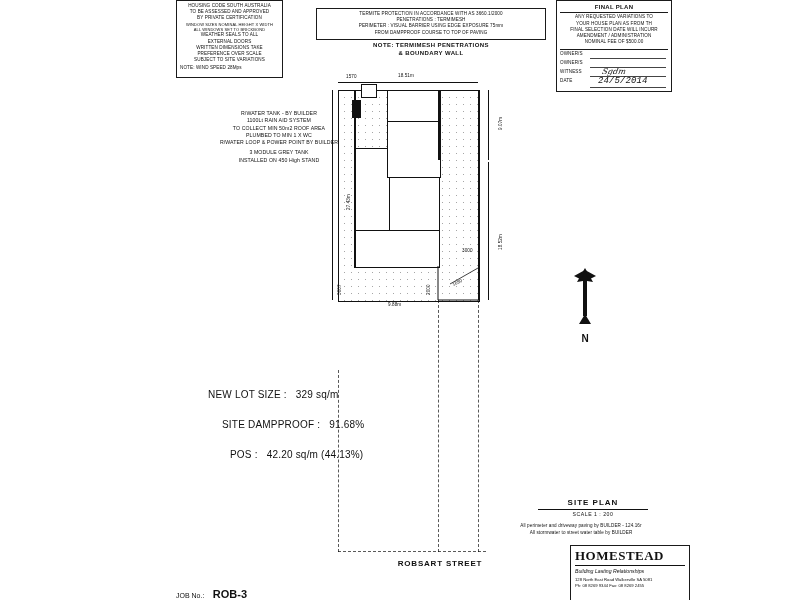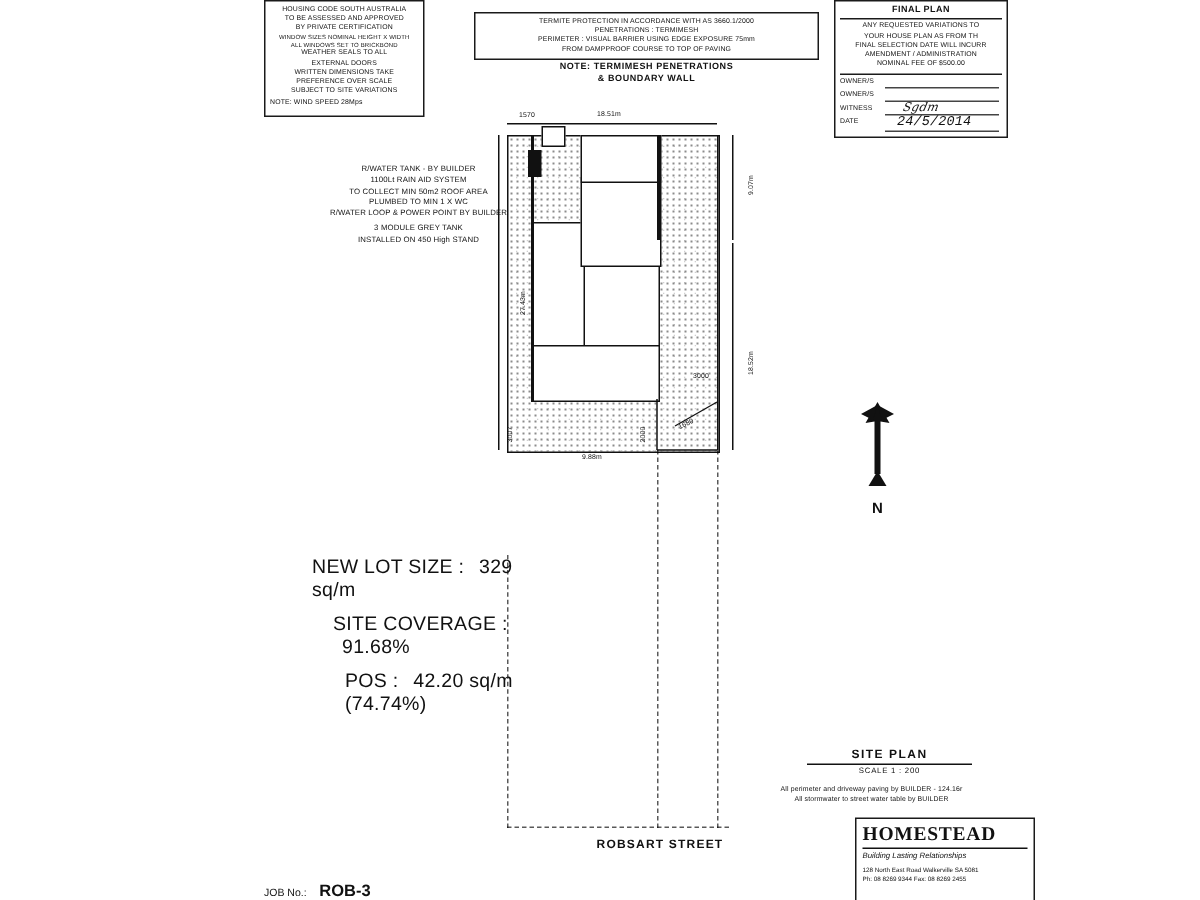--- a/index.html
+++ b/index.html
@@ -67,21 +67,21 @@
       radial-gradient(rgba(0,0,0,.45) 0.5px, transparent 0.6px),
       radial-gradient(rgba(0,0,0,.35) 0.5px, transparent 0.6px);
     background-size: 4px 4px, 7px 7px;
     background-position: 0 0, 2px 3px;
   }
 
   .dim-lbl { font-size: 4.6px; letter-spacing: .1px; }
 
   
   #stats { left: 208px; top: 370px; width: 160px; }
-  #stats div { margin-bottom: 8px; font-size: 13px; letter-spacing: .2px; }
+  #stats div { margin-bottom: 8px; font-size: 10px; letter-spacing: .2px; margin-top: 19px; }
 
   
   #north { left: 560px; top: 268px; width: 50px; height: 80px; }
 
   
   #street { left: 340px; top: 552px; width: 200px; }
 
   
   #siteplan-cap { left: 486px; top: 497px; width: 190px; }
 
@@ -225,26 +225,26 @@
   <div class="abs vdash" style="left:438px; top:300px; height:252px;"></div>
   <div class="abs vdash" style="left:478px; top:300px; height:252px;"></div>
   <div class="abs hdash" style="left:338px; top:551px; width:148px;"></div>
 
   <div class="abs" id="stats">
     <div>
       <span>NEW LOT SIZE :</span>
       <span style="margin-left:6px">329 sq/m</span>
     </div>
     <div style="margin-left:14px">
-      <span>SITE COVERAGE :</span>
+      <span>SITE DAMPPROOF :</span>
       <span style="margin-left:6px">91.68%</span>
     </div>
     <div style="margin-left:22px">
       <span>POS :</span>
-      <span style="margin-left:6px">42.20 sq/m (74.74%)</span>
+      <span style="margin-left:6px">42.20 sq/m (44.13%)</span>
     </div>
   </div>
 
   <div class="abs" id="north">
     <svg width="50" height="62" viewBox="0 0 50 62">
       <polygon points="25,0 33,14 27,13 27,48 23,48 23,13 17,14" fill="#111"></polygon>
       <polygon points="14,8 25,2 22,12" fill="#111"></polygon>
       <polygon points="36,8 25,2 28,12" fill="#111"></polygon>
       <polygon points="25,46 31,56 19,56" fill="#111"></polygon>
     </svg>

